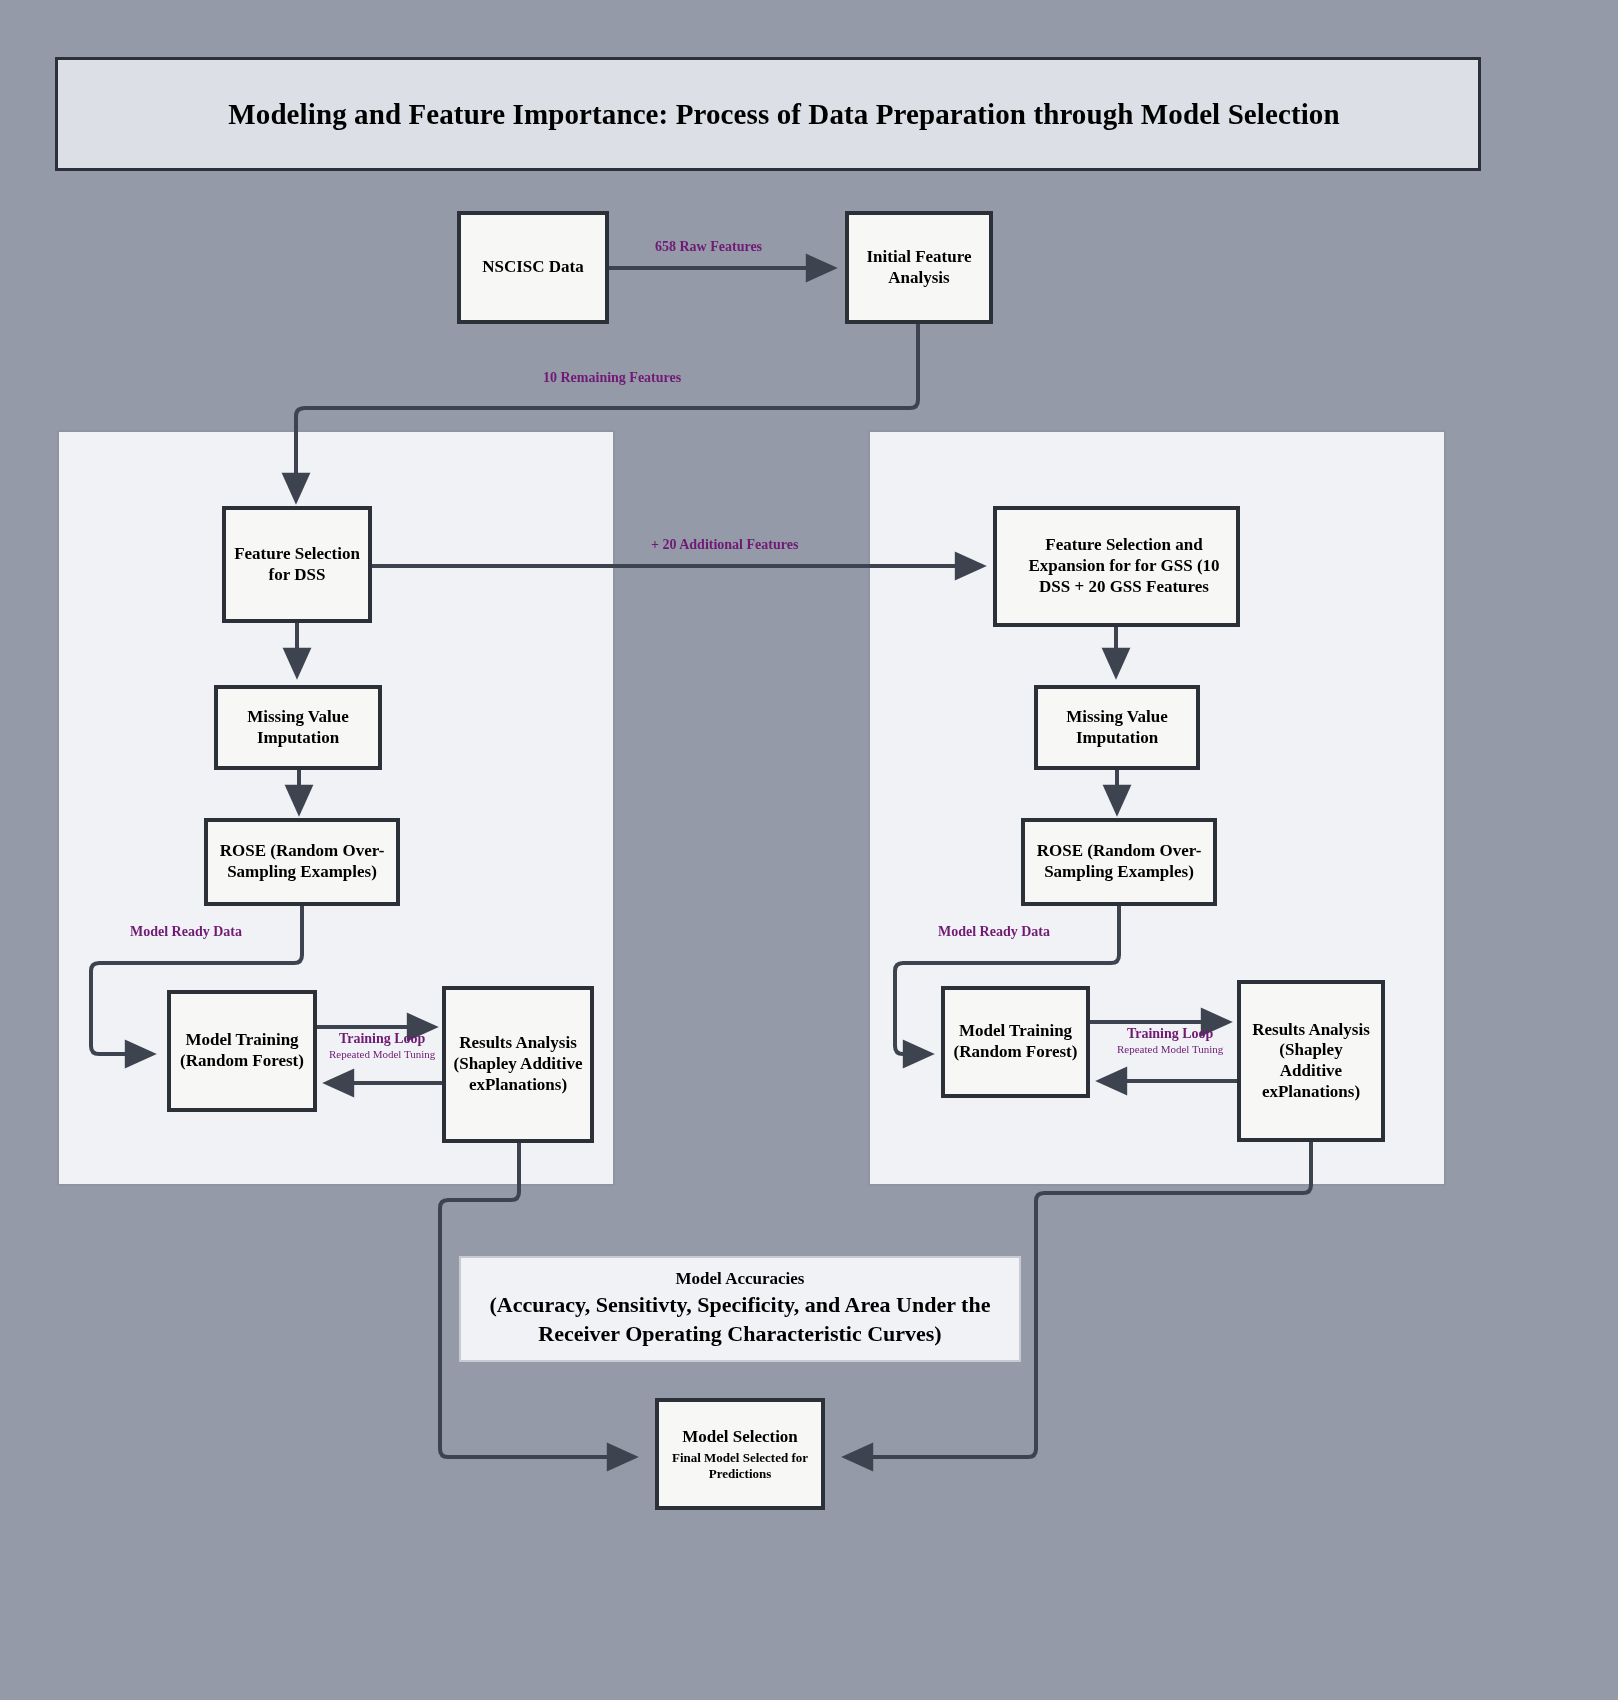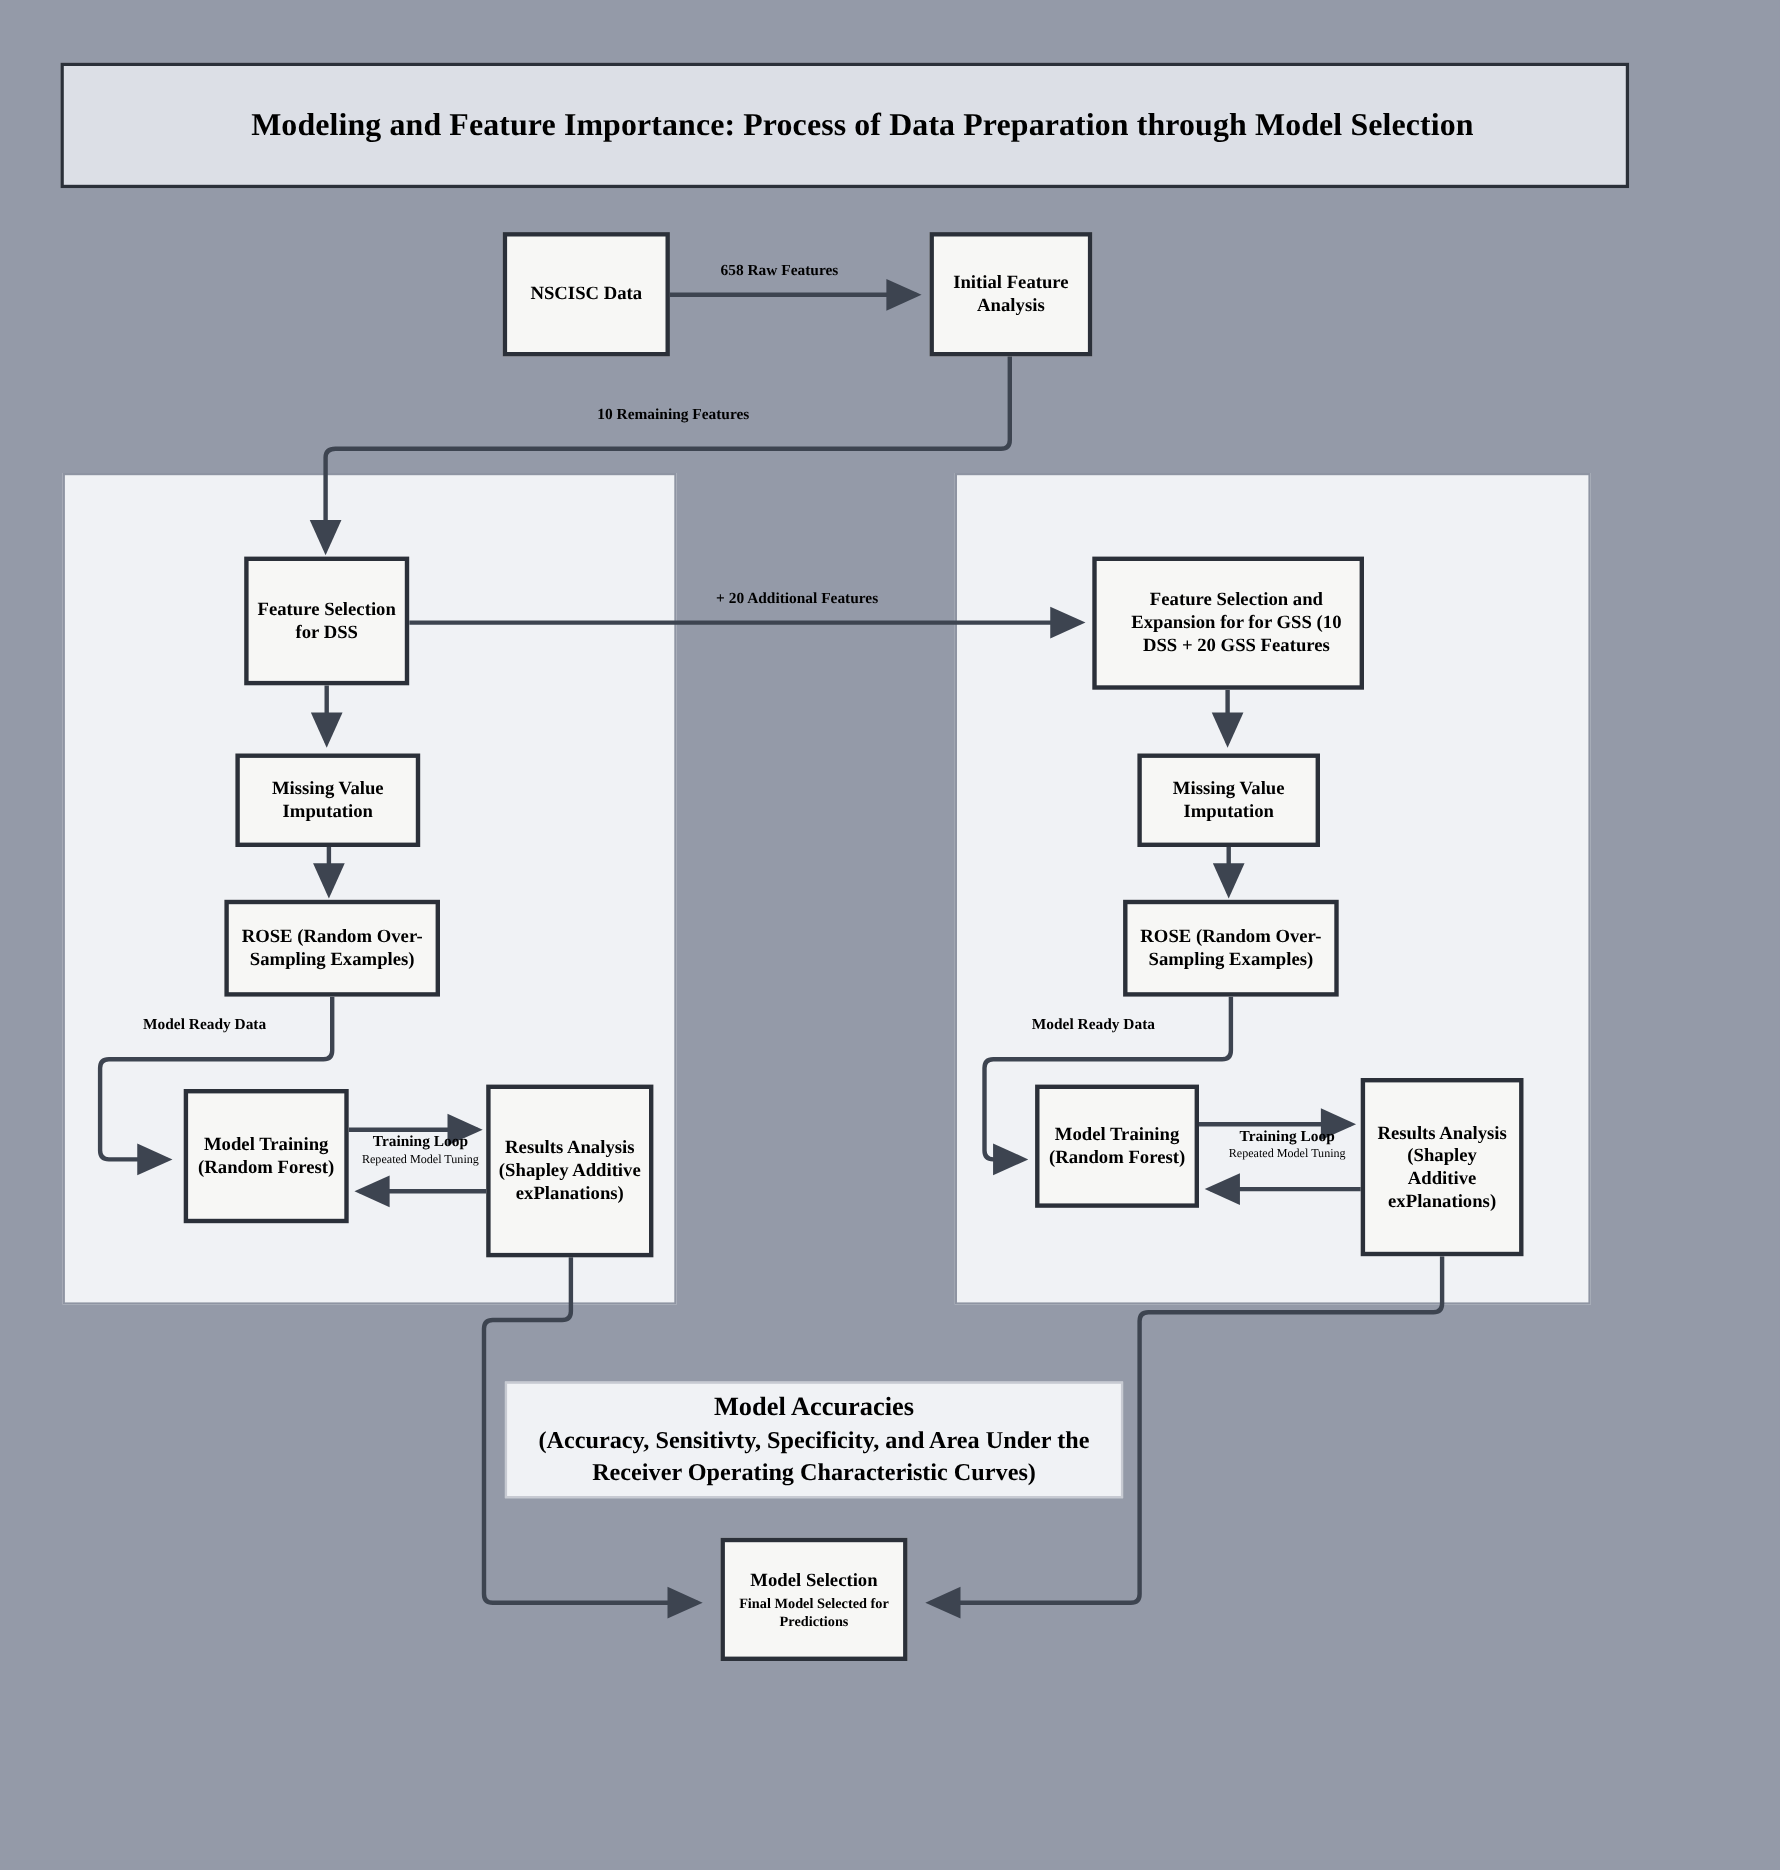--- a/index.html
+++ b/index.html
@@ -41,26 +41,26 @@
     box-sizing:border-box;padding:4px 6px;z-index:6;
   }
   .node .sub{display:block;font-size:13px;font-weight:bold;line-height:1.2;margin-top:3px;}
 
   
   .accbox{
     position:absolute;background:#f0f2f5;border:2px solid #c7cad2;
     display:flex;flex-direction:column;align-items:center;justify-content:center;
     text-align:center;z-index:6;box-sizing:border-box;
   }
-  .accbox .l1{font-size:24px;font-weight:bold;color:#000;}
+  .accbox .l1{font-size:17px;font-weight:bold;color:#000;}
   .accbox .l2{font-size:22px;font-weight:bold;color:#000;line-height:1.3;margin-top:2px;}
 
   
   .elabel{
-    position:absolute;font-size:14px;font-weight:bold;color:#000000;
+    position:absolute;font-size:14px;font-weight:bold;color:#701a75;
     text-align:center;z-index:7;white-space:nowrap;
   }
   .elabel .sub2{display:block;font-size:11px;font-weight:normal;margin-top:1px;}
 </style>
 </head>
 <body>
 
 <div id="canvas">
 
   <div class="title-banner">

